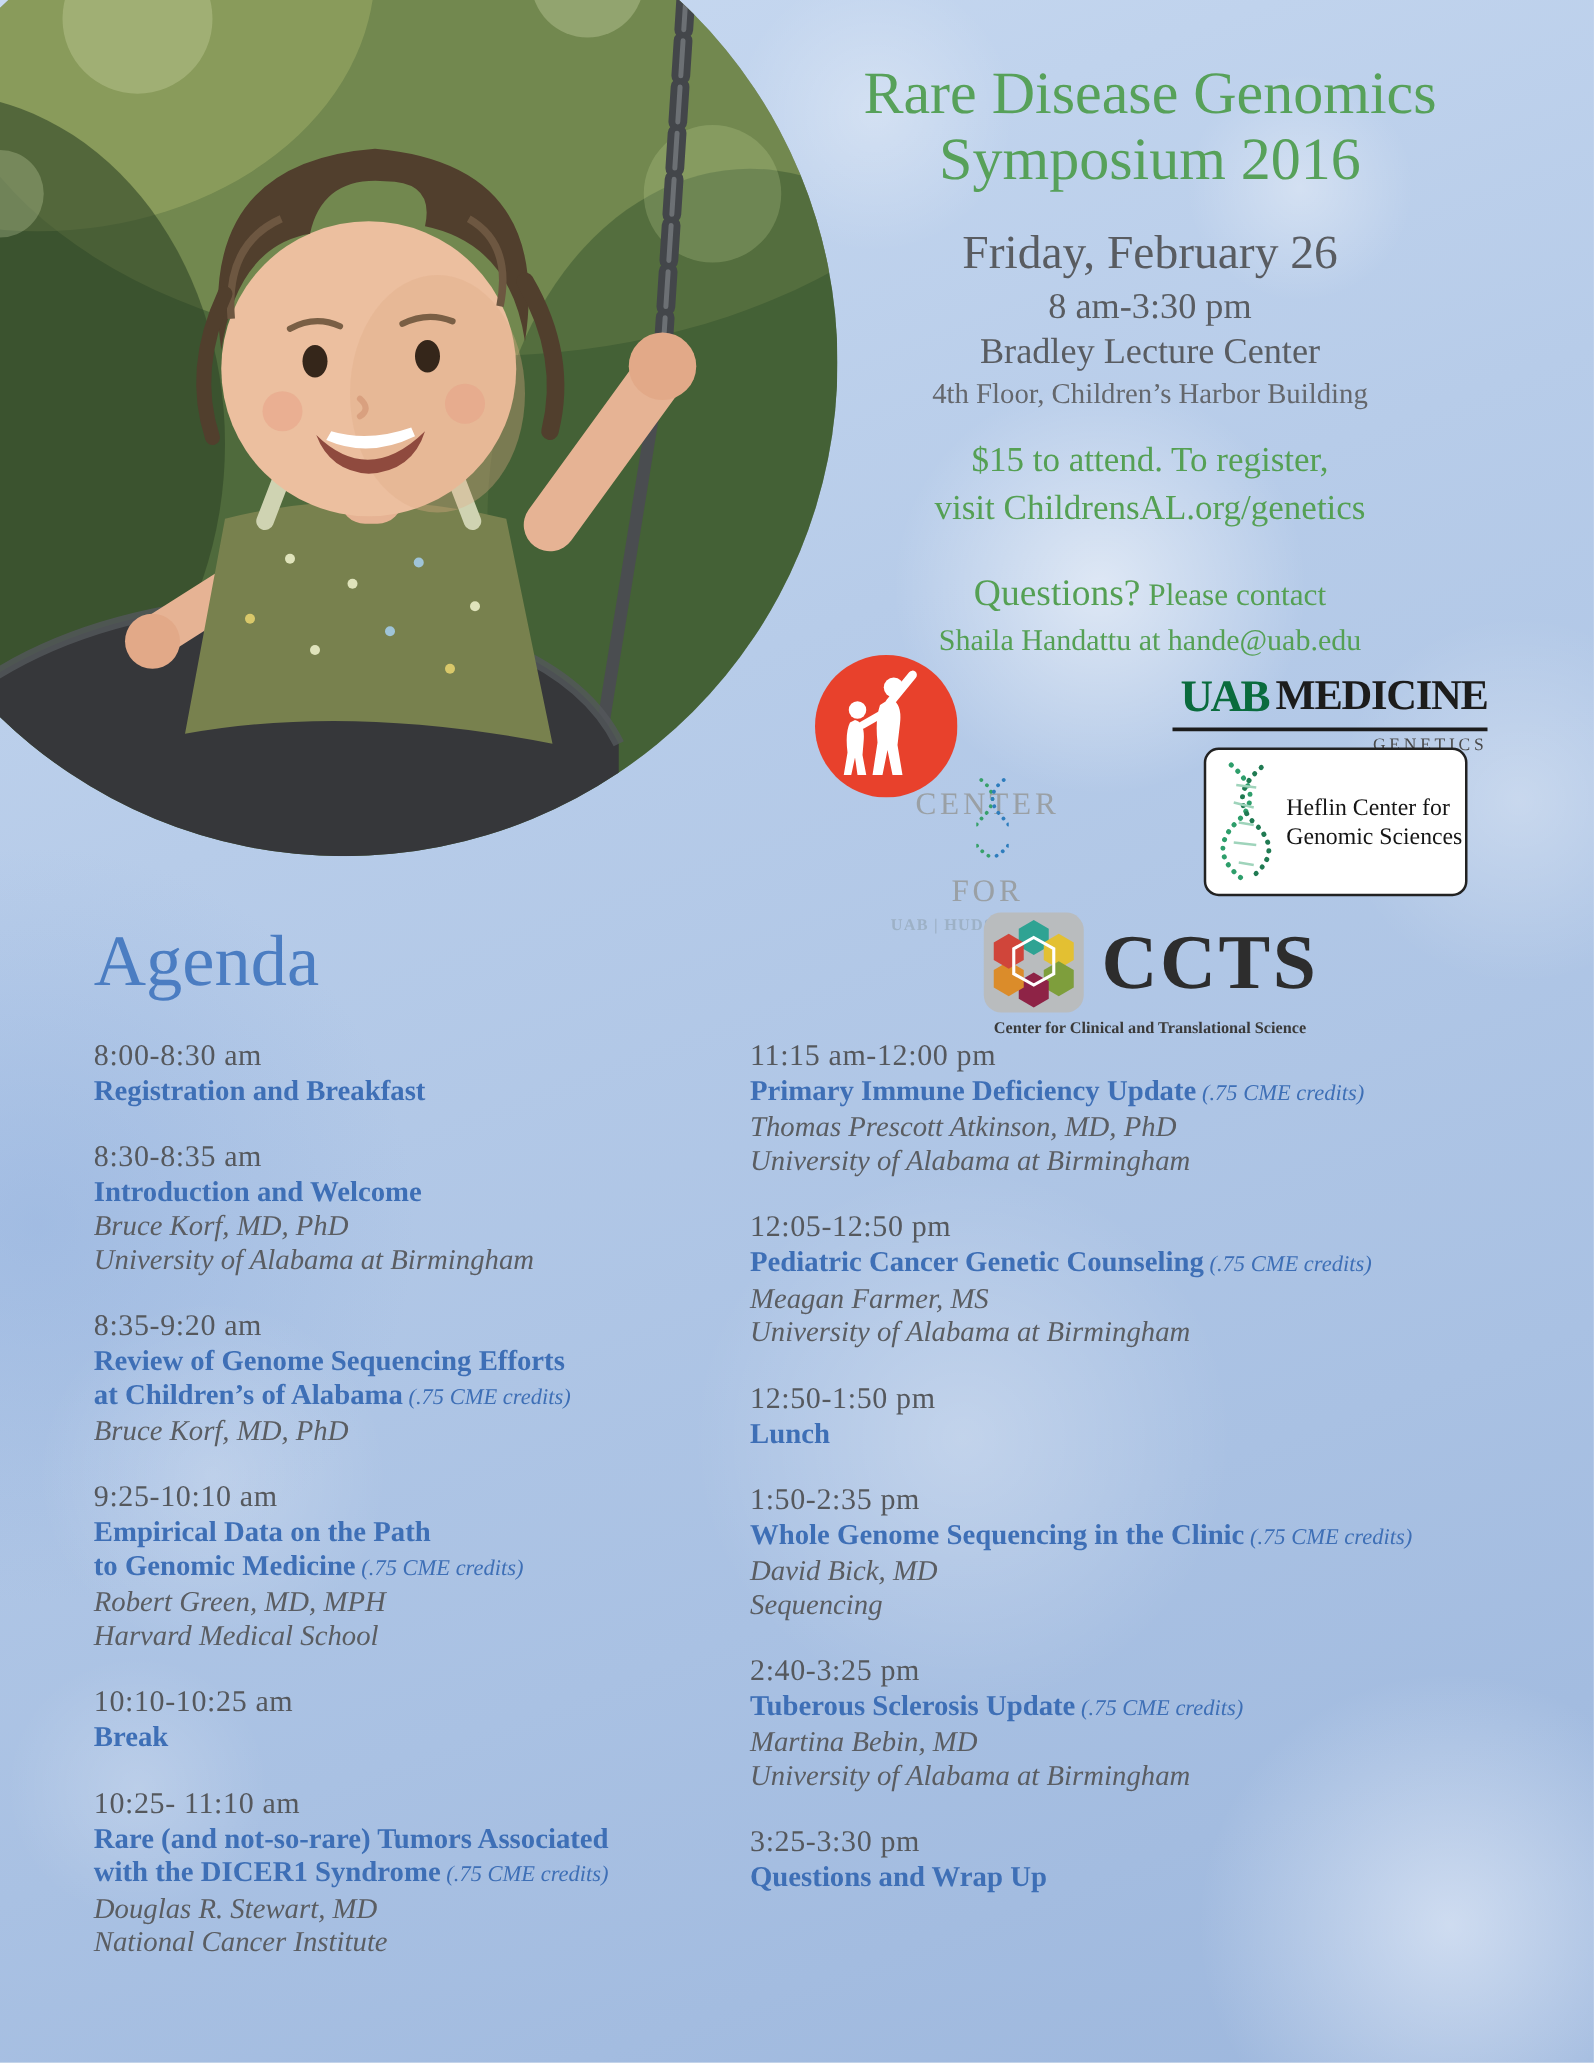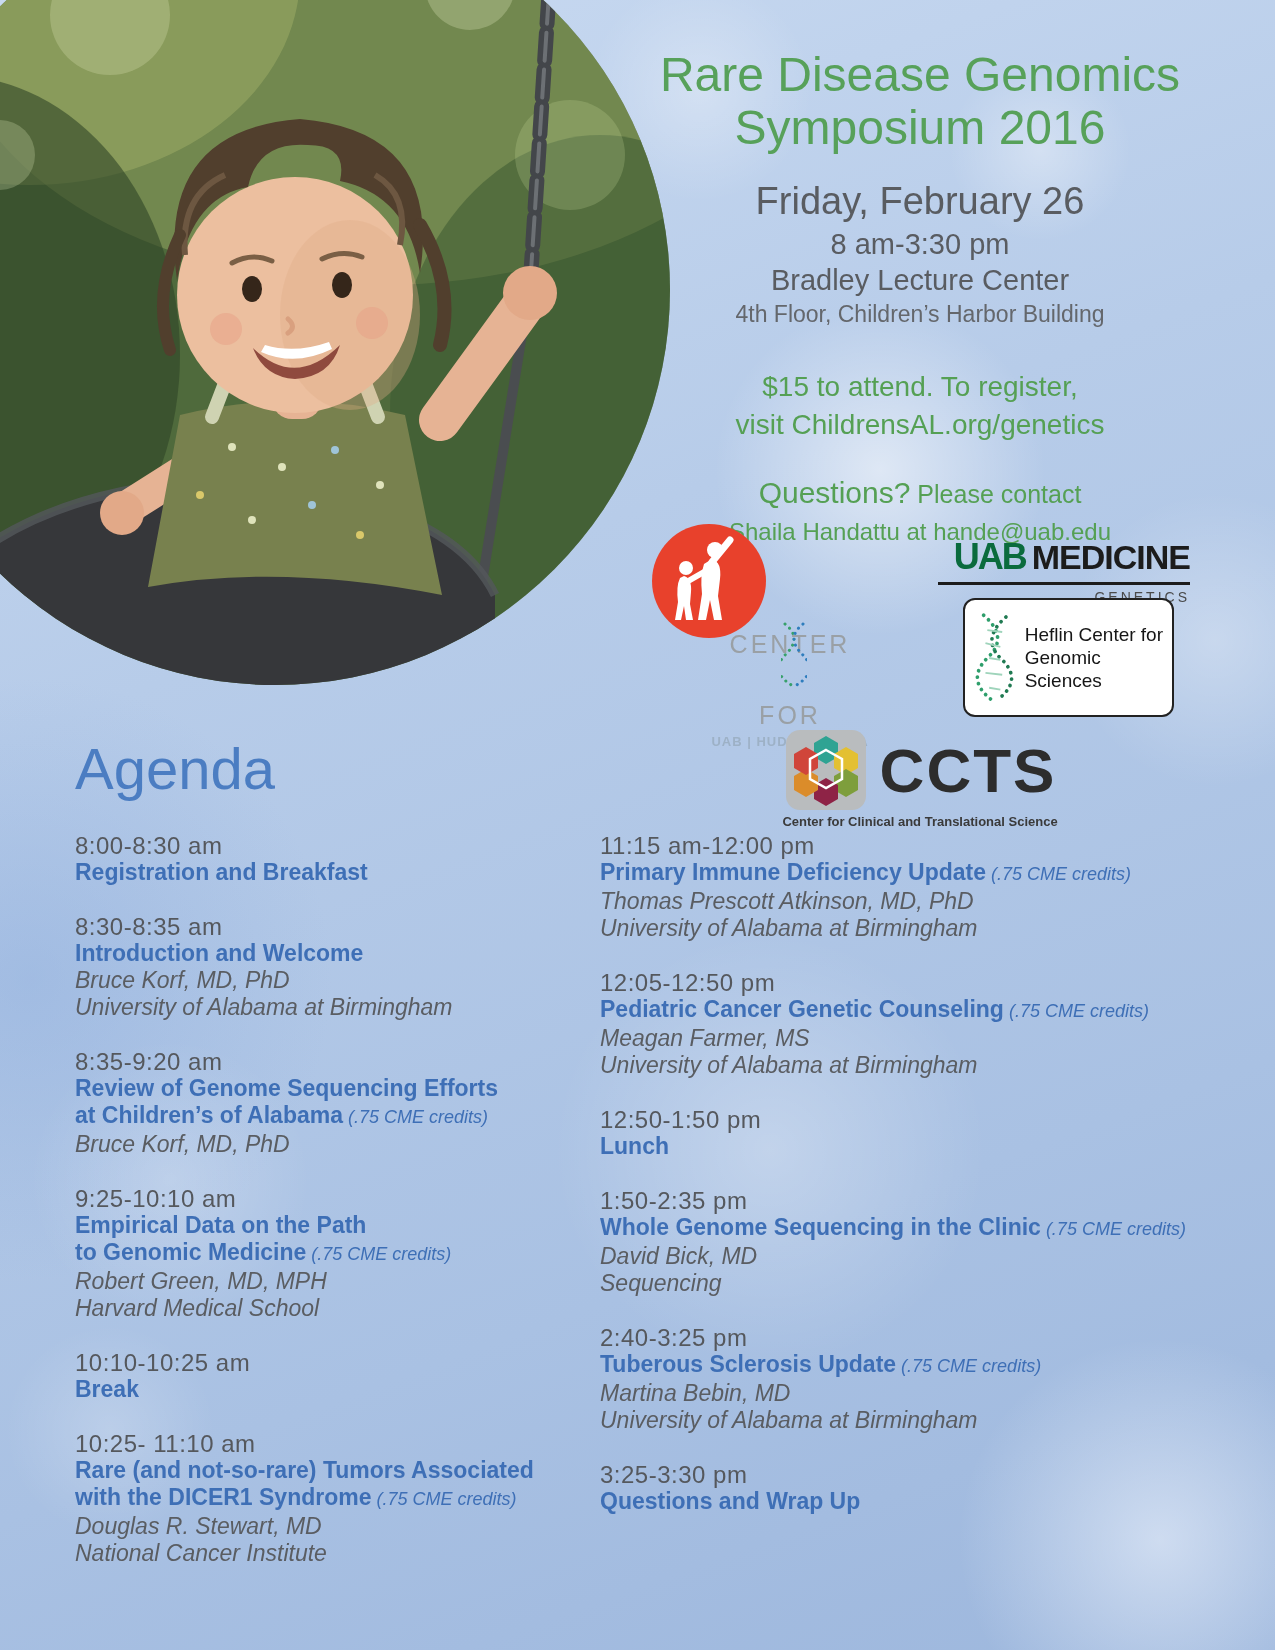--- a/index.html
+++ b/index.html
@@ -1,18 +1,18 @@
 <!DOCTYPE html>
 <html><head>
 <meta charset="utf-8">
 <style>
   html,body{margin:0;padding:0;background:#dfe7f2;}
   .page{
     position:relative;width:1275px;height:1650px;overflow:hidden;
-    font-family:Liberation Sans, sans-serif;
+    font-family:Liberation Serif, serif;
     background-color:#b6cbe8;
     background-image:
       radial-gradient(circle 160px at 700px 90px, rgba(255,255,255,.30), transparent 70%),
       radial-gradient(circle 230px at 880px 470px, rgba(255,255,255,.55), rgba(255,255,255,0) 72%),
       radial-gradient(circle 150px at 340px 80px, rgba(255,255,255,.35), transparent 70%),
       radial-gradient(circle 130px at 1040px 150px, rgba(255,255,255,.35), transparent 70%),
       radial-gradient(circle 210px at 1215px 640px, rgba(255,255,255,.30), transparent 70%),
       radial-gradient(circle 300px at 770px 1150px, rgba(255,255,255,.28), transparent 72%),
       radial-gradient(circle 200px at 170px 1180px, rgba(255,255,255,.22), transparent 70%),
       radial-gradient(circle 280px at 1160px 1540px, rgba(244,248,255,.55), transparent 72%),
@@ -23,21 +23,21 @@
   
   .photo{position:absolute;left:-120px;top:-105px;width:790px;height:790px;border-radius:50%;overflow:hidden;}
   .photo svg{display:block;}
   
   .header{position:absolute;left:620px;top:48px;width:600px;text-align:center;}
   .title{font-size:48px;line-height:53px;color:#57a15a;font-weight:400;}
   .date{margin-top:26px;font-size:38px;color:#595c61;}
   .time{margin-top:5px;font-size:29px;color:#595c61;}
   .venue{margin-top:3px;font-size:29px;color:#595c61;}
   .venue-detail{margin-top:4px;font-size:23px;color:#64676c;}
-  .register{margin-top:40px;font-size:28px;line-height:38px;color:#55a054;}
+  .register{margin-top:22px;font-size:28px;line-height:38px;color:#55a054;}
   .questions{margin-top:32px;font-size:25px;color:#55a054;}
   .questions .q-label{font-size:30px;}
   .contact{margin-top:8px;font-size:24px;color:#55a054;text-align:center;}
   
   .logo-childrens{position:absolute;left:652px;top:524px;display:flex;align-items:center;gap:18px;}
   .coa-text .l1{color:#e8412c;font-weight:700;font-size:30px;line-height:34px;}
   .coa-text .l2{color:#2f2f31;font-weight:700;font-size:28px;line-height:32px;}
   .logo-uab{position:absolute;left:938px;top:536px;width:252px;}
   .uab-row{display:flex;align-items:center;justify-content:flex-end;gap:6px;border-bottom:3px solid #1c1c1c;padding-bottom:4px;}
   .uab-acronym{color:#0a6b3d;font-weight:800;font-size:36px;letter-spacing:-2px;}

